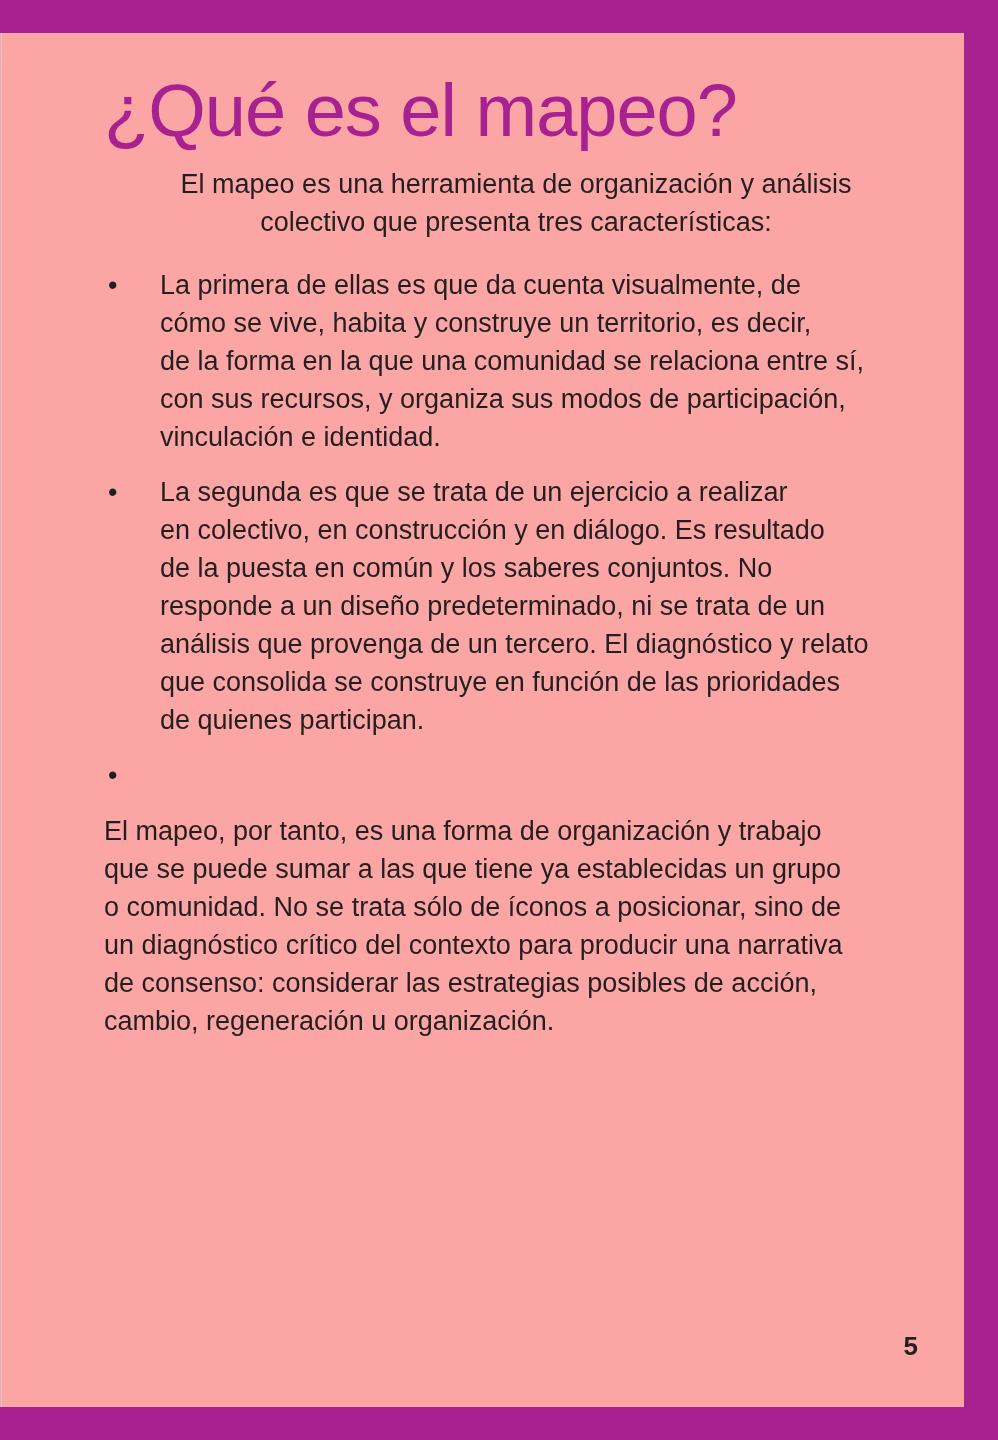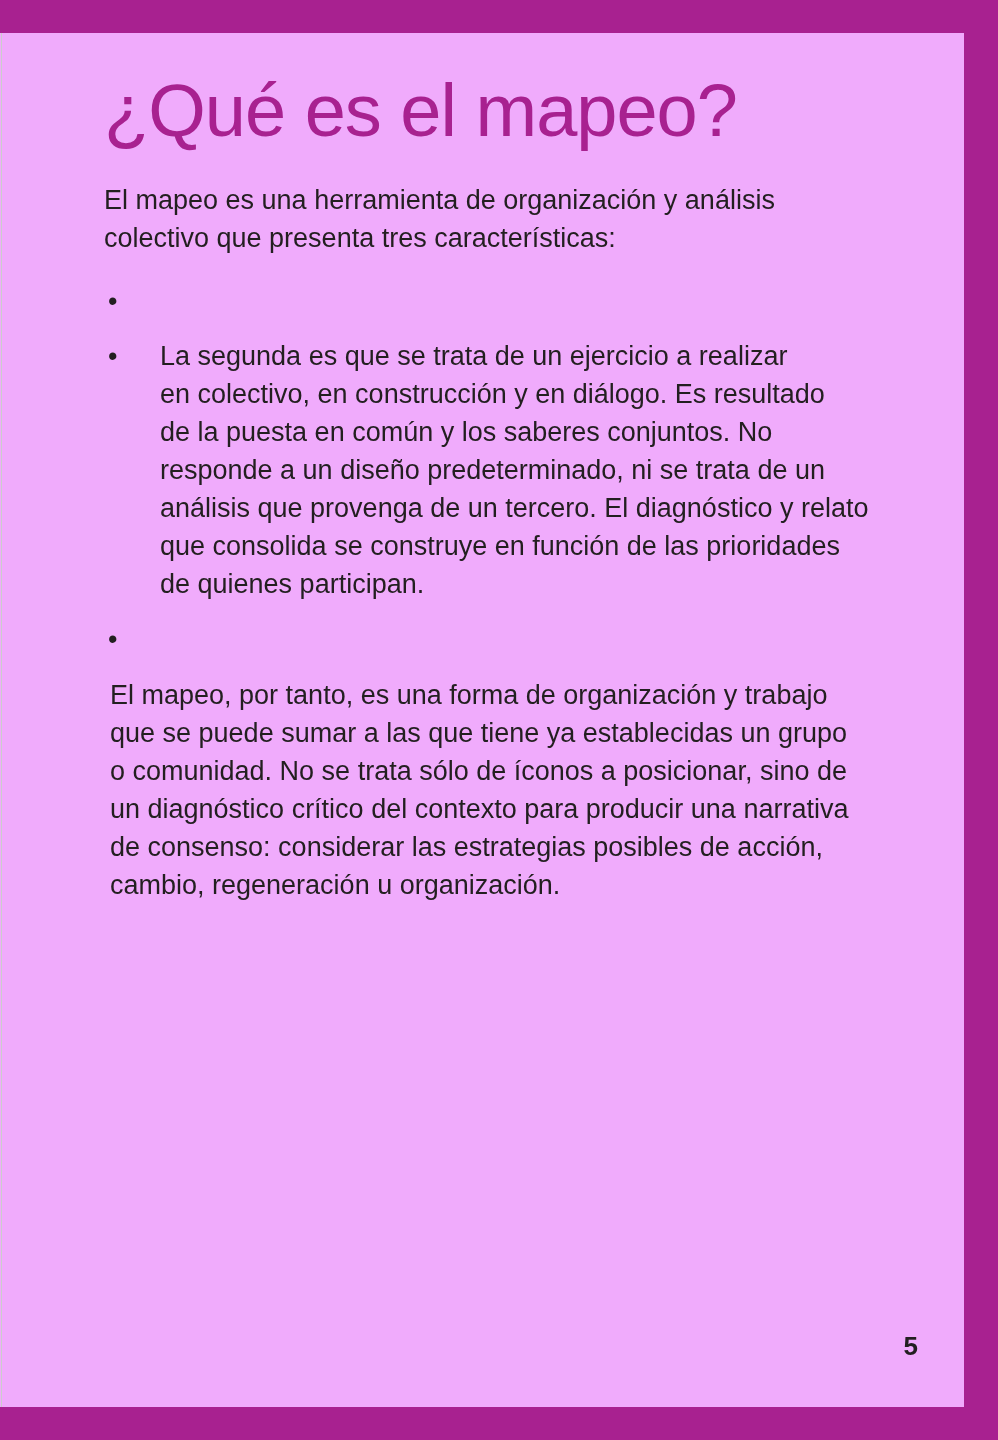--- a/index.html
+++ b/index.html
@@ -5,21 +5,21 @@
 <style>
   html, body {
     margin: 0;
     padding: 0;
     background: #ffffff;
   }
   .page {
     position: relative;
     width: 998px;
     height: 1440px;
-    background: #f0abfc;
+    background: #fca5a5;
     overflow: hidden;
     font-family: "Liberation Sans", "DejaVu Sans", sans-serif;
     color: var(--text, #231f20);
   }
   .band {
     position: absolute;
     background: var(--accent, #a82190);
   }
   .band-top    { top: 0; left: 0; right: 0; height: 33px; }
   .band-right  { top: 0; right: 0; bottom: 0; width: 34px; }
@@ -44,32 +44,32 @@
     letter-spacing: -1px;
     color: var(--accent, #a82190);
   }
   .body {
     margin: 0;
     font-size: 27px;
     line-height: 38px;
     font-weight: 400;
   }
   .prewrap { white-space: pre-line; }
-  .intro   { margin-top: 30px; }
+  .intro   { margin-top: 14px; text-align: center; }
   .bullets { margin-top: 25px; }
   .bullet  { display: flex; align-items: flex-start; }
   .bullet + .bullet { margin-top: 17px; }
   .marker {
     flex: 0 0 56px;
     font-size: 27px;
     line-height: 38px;
     padding-left: 4px;
     box-sizing: border-box;
   }
-  .closing { margin-top: 18px; margin-left: 6px; }
+  .closing { margin-top: 18px; }
   .page-number {
     position: absolute;
     right: 80px;
     bottom: 78px;
     font-size: 26px;
     font-weight: 700;
     color: var(--text, #231f20);
   }
 </style>
 </head>
@@ -86,20 +86,25 @@
 
     <h1 class="title">¿Qué es el mapeo?</h1>
 
     <p class="body prewrap intro">El mapeo es una herramienta de organización y análisis
 colectivo que presenta tres características:</p>
 
     <div class="bullets">
 
       <div class="bullet">
         <span class="marker">•</span>
+        <p class="body prewrap">La primera de ellas es que da cuenta visualmente, de
+cómo se vive, habita y construye un territorio, es decir,
+de la forma en la que una comunidad se relaciona entre sí,
+con sus recursos, y organiza sus modos de participación,
+vinculación e identidad.</p>
       </div>
 
       <div class="bullet">
         <span class="marker">•</span>
         <p class="body prewrap">La segunda es que se trata de un ejercicio a realizar
 en colectivo, en construcción y en diálogo. Es resultado
 de la puesta en común y los saberes conjuntos. No
 responde a un diseño predeterminado, ni se trata de un
 análisis que provenga de un tercero. El diagnóstico y relato
 que consolida se construye en función de las prioridades

